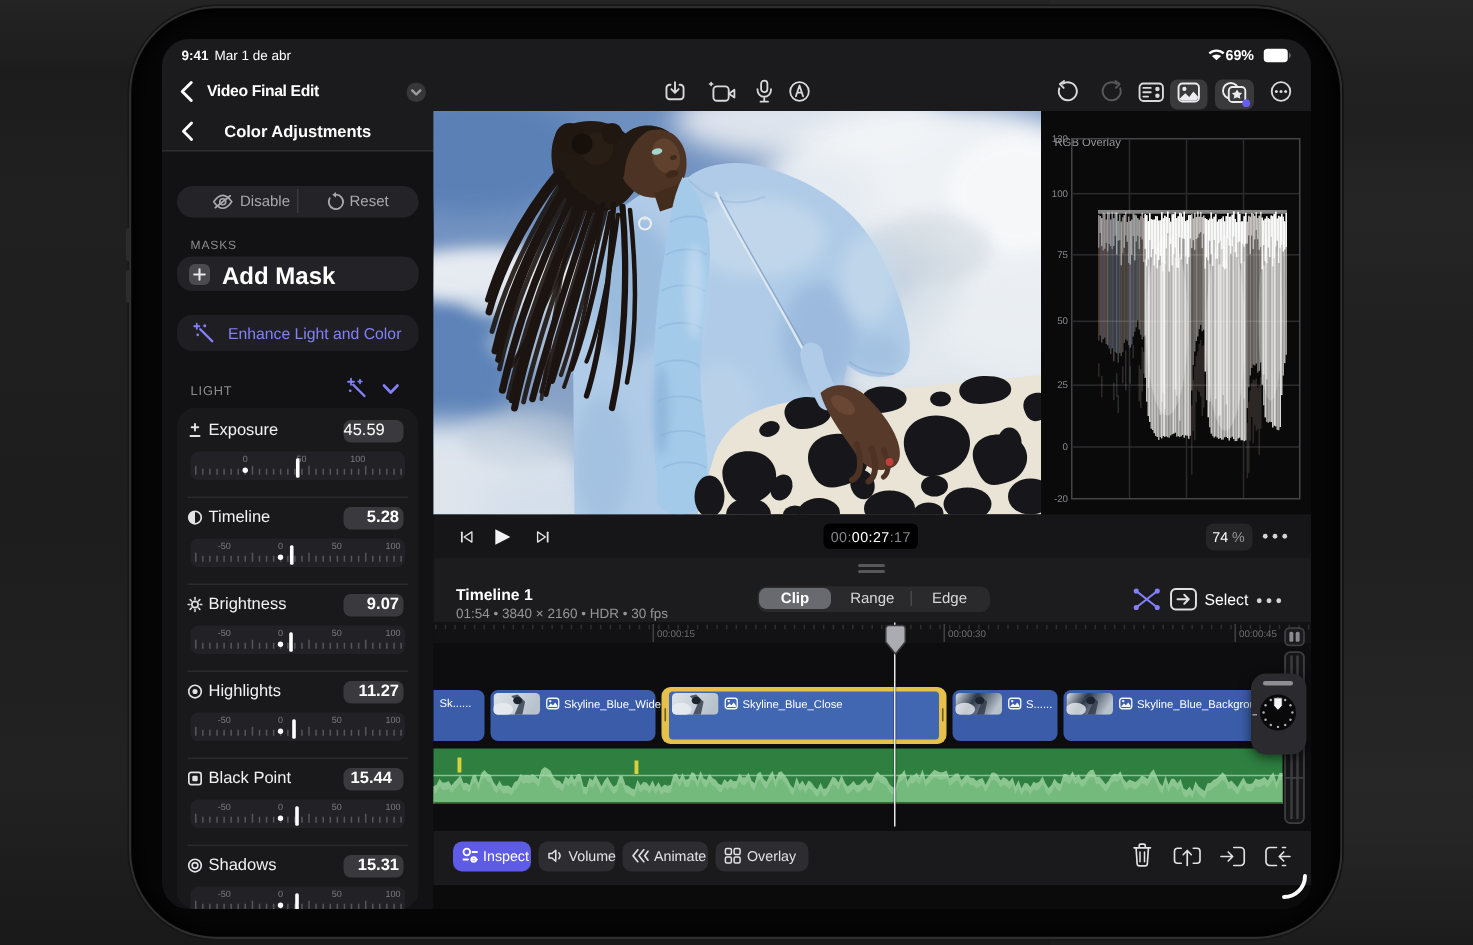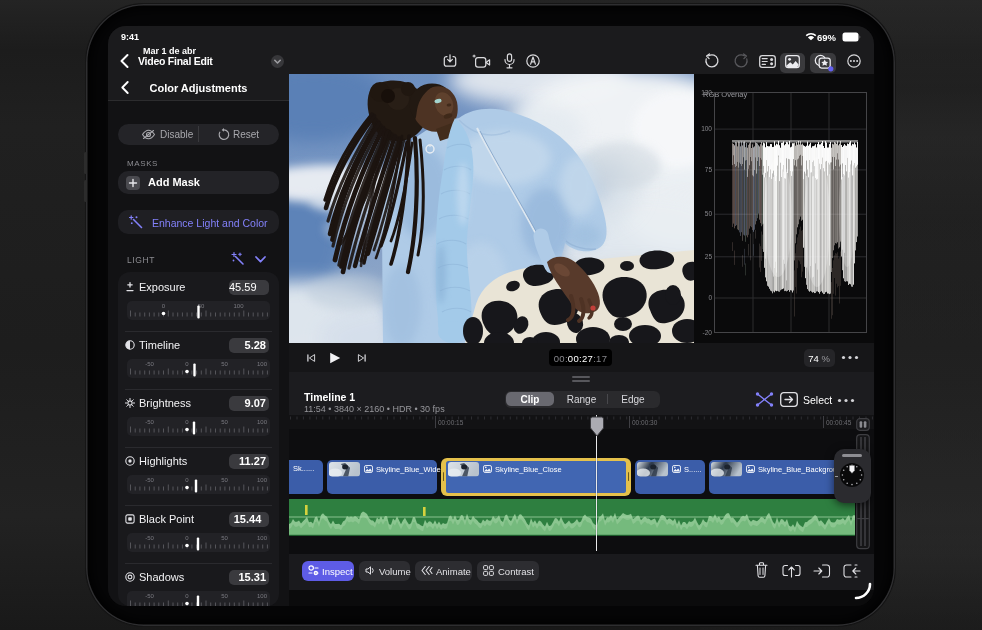--- a/index.html
+++ b/index.html
@@ -16,21 +16,21 @@
 </style></head><body>
 <div id="bg"></div>
 <div id="bgr"></div>
 <div id="ipad"></div>
 <div class="sbtn" style="top:152px;height:22px"></div>
 <div class="sbtn" style="top:180px;height:22px"></div>
 <div id="screen">
 
 <div class="abs" style="left:0;top:0;width:766px;height:48px;background:#1b1b1d"></div>
 <div class="t" style="left:13px;top:6px;font-size:9px;font-weight:bold;color:#fff">9:41</div>
-<div class="t" style="left:35px;top:20px;font-size:9px;font-weight:bold;color:#fff">Mar 1 de abr</div>
+<div class="t" style="left:35px;top:6px;font-size:9px;font-weight:normal;color:#fff">Mar 1 de abr</div>
 <svg style="left:697px;top:6px" width="12" height="9" viewBox="0 0 12 9">
  <path d="M6 8.2 L2.9 5.4 A4.8 4.8 0 0 1 9.1 5.4 Z M6 8.2" fill="#fff"></path>
  <path d="M1.2 3.6 A7 7 0 0 1 10.8 3.6" fill="none" stroke="#fff" stroke-width="1.5"></path>
 </svg>
 <div class="t" style="left:709px;top:6px;font-size:9.5px;font-weight:bold;color:#fff">69%</div>
 <svg style="left:734px;top:5.5px" width="20" height="10" viewBox="0 0 20 10">
  <rect x="0.5" y="0.5" width="16" height="9" rx="2.5" fill="#fff"></rect>
  <path d="M17.6 3 A 3.4 3.4 0 0 1 17.6 7 Z" fill="#9a9a9a"></path>
 </svg>
 
@@ -115,21 +115,21 @@
  <path d="M6 0 L3.6 1.9 L6 3.8" fill="#a8a8ad"></path>
 </svg>
 <div class="t" style="left:125px;top:103px;font-size:10px;color:#a8a8ad">Reset</div>
 
 <div class="t" style="left:19px;top:132.5px;font-size:8px;color:#8c8c91;letter-spacing:0.6px">MASKS</div>
 <div class="abs" style="left:10px;top:145px;width:161px;height:23px;border-radius:10px;background:#232327"></div>
 <div class="abs" style="left:18px;top:149.5px;width:14px;height:14px;border-radius:4px;background:#4a4a4f"></div>
 <svg style="left:21px;top:152.5px" width="8" height="8" viewBox="0 0 8 8">
       <path d="M4 0.5 V7.5 M0.5 4 H7.5" stroke="#e8e8ec" stroke-width="1.4" stroke-linecap="round"></path>
     </svg>
-<div class="t" style="left:40px;top:150px;font-size:11px;font-weight:bold;color:#fff">Add Mask</div>
+<div class="t" style="left:40px;top:150px;font-size:16px;font-weight:bold;color:#fff">Add Mask</div>
 
 <div class="abs" style="left:10px;top:184px;width:161px;height:24px;border-radius:10px;background:#1f1f23"></div>
 <svg style="left:21px;top:189px" width="14" height="14" viewBox="0 0 14 14">
  <path d="M4.5 4.5 L12.5 12.5" stroke="#8381fa" stroke-width="1.6" stroke-linecap="round"></path>
  <path d="M2.2 0.8 V4.2 M0.5 2.5 H3.9" stroke="#8381fa" stroke-width="1.2" stroke-linecap="round"></path>
  <circle cx="7.5" cy="2.2" r="1" fill="#8381fa"></circle>
       <circle cx="2.8" cy="8.2" r="0.9" fill="#8381fa"></circle>
 </svg>
 <div class="t" style="left:44px;top:190.5px;font-size:10.5px;color:#8381fa">Enhance Light and Color</div>
 
@@ -940,21 +940,21 @@
 <svg style="left:733px;top:329px" width="18" height="5" viewBox="0 0 18 5">
  <circle cx="2.5" cy="2.5" r="1.6" fill="#d4d4d8"></circle>
       <circle cx="9" cy="2.5" r="1.6" fill="#d4d4d8"></circle>
       <circle cx="15.5" cy="2.5" r="1.6" fill="#d4d4d8"></circle>
 </svg>
 
 <div class="abs" style="left:181px;top:346px;width:585px;height:43px;background:#1c1c1f"></div>
 <div class="abs" style="left:464px;top:350px;width:18px;height:2px;border-radius:1px;background:#57575c"></div>
 <div class="abs" style="left:464px;top:354px;width:18px;height:2px;border-radius:1px;background:#57575c"></div>
 <div class="t" style="left:196px;top:365px;font-size:10.5px;font-weight:bold;color:#fff">Timeline 1</div>
-<div class="t" style="left:196px;top:377.5px;font-size:9px;color:#96969b">11:54 • 3840 × 2160 • HDR • 30 fps</div>
+<div class="t" style="left:196px;top:377.5px;font-size:9px;color:#96969b">01:54 • 3840 × 2160 • HDR • 30 fps</div>
 <div class="abs" style="left:396.5px;top:364.5px;width:155px;height:17px;border-radius:6px;background:#2a2a2d"></div>
 <div class="abs" style="left:398px;top:365.7px;width:48px;height:14.7px;border-radius:5px;background:#696970"></div>
 <div class="t" style="left:398px;top:367.5px;width:48px;text-align:center;font-size:10px;font-weight:bold;color:#fff">Clip</div>
 <div class="t" style="left:450px;top:368px;width:47px;text-align:center;font-size:10px;color:#d8d8dc">Range</div>
 <div class="abs" style="left:499px;top:368px;width:1px;height:10px;background:#48484c"></div>
 <div class="t" style="left:502px;top:368px;width:46px;text-align:center;font-size:10px;color:#d8d8dc">Edge</div>
 <svg style="left:647px;top:365px" width="19" height="17" viewBox="0 0 19 17">
  <path d="M2.5 3 L16.5 14 M16.5 3 L2.5 14" stroke="#8381fa" stroke-width="1.4" stroke-linecap="round"></path>
  <circle cx="2.5" cy="3" r="1.7" fill="#8381fa"></circle>
       <circle cx="16.5" cy="3" r="1.7" fill="#8381fa"></circle>
@@ -1243,21 +1243,21 @@
  <path d="M11 2.5 L8.8 5.5 L11 8.5" fill="none" stroke="#e2e2e6" stroke-width="1.1" stroke-linejoin="round" stroke-linecap="round"></path>
 </svg>
 <div class="t" style="left:328px;top:540px;font-size:9.5px;color:#e2e2e6">Animate</div>
 <div class="abs" style="left:369px;top:534.5px;width:62px;height:20px;border-radius:6px;background:#2d2d31"></div>
 <svg style="left:375px;top:539px" width="11" height="11" viewBox="0 0 11 11">
  <rect x="0.6" y="0.6" width="4" height="4" rx="1" fill="none" stroke="#e2e2e6" stroke-width="1"></rect>
  <rect x="6.4" y="0.6" width="4" height="4" rx="1" fill="none" stroke="#e2e2e6" stroke-width="1"></rect>
  <rect x="0.6" y="6.4" width="4" height="4" rx="1" fill="none" stroke="#e2e2e6" stroke-width="1"></rect>
  <rect x="6.4" y="6.4" width="4" height="4" rx="1" fill="none" stroke="#e2e2e6" stroke-width="1"></rect>
 </svg>
-<div class="t" style="left:390px;top:540px;font-size:9.5px;color:#e2e2e6">Contrast</div>
+<div class="t" style="left:390px;top:540px;font-size:9.5px;color:#e2e2e6">Overlay</div>
 
 <svg style="left:647px;top:536px" width="13" height="16" viewBox="0 0 13 16">
  <path d="M1 3.2 H12 M4.5 3 V1.6 A0.9 0.9 0 0 1 5.4 0.7 H7.6 A0.9 0.9 0 0 1 8.5 1.6 V3" fill="none" stroke="#e2e2e6" stroke-width="1.1" stroke-linecap="round"></path>
  <path d="M2.4 3.4 L3.1 13.8 A1.5 1.5 0 0 0 4.6 15.2 H8.4 A1.5 1.5 0 0 0 9.9 13.8 L10.6 3.4" fill="none" stroke="#e2e2e6" stroke-width="1.1"></path>
  <path d="M5 6 V12.5 M8 6 V12.5" stroke="#e2e2e6" stroke-width="1" stroke-linecap="round"></path>
 </svg>
 <svg style="left:674px;top:537px" width="19" height="15" viewBox="0 0 19 15">
  <path d="M5.5 2.5 H3 A2 2 0 0 0 1 4.5 V10.5 A2 2 0 0 0 3 12.5 H5.5" fill="none" stroke="#e2e2e6" stroke-width="1.1" stroke-linecap="round"></path>
  <path d="M13.5 2.5 H16 A2 2 0 0 1 18 4.5 V10.5 A2 2 0 0 1 16 12.5 H13.5" fill="none" stroke="#e2e2e6" stroke-width="1.1" stroke-linecap="round"></path>
  <path d="M9.5 14 V4 M6.8 6.8 L9.5 4 L12.2 6.8" fill="none" stroke="#e2e2e6" stroke-width="1.1" stroke-linecap="round" stroke-linejoin="round"></path>

